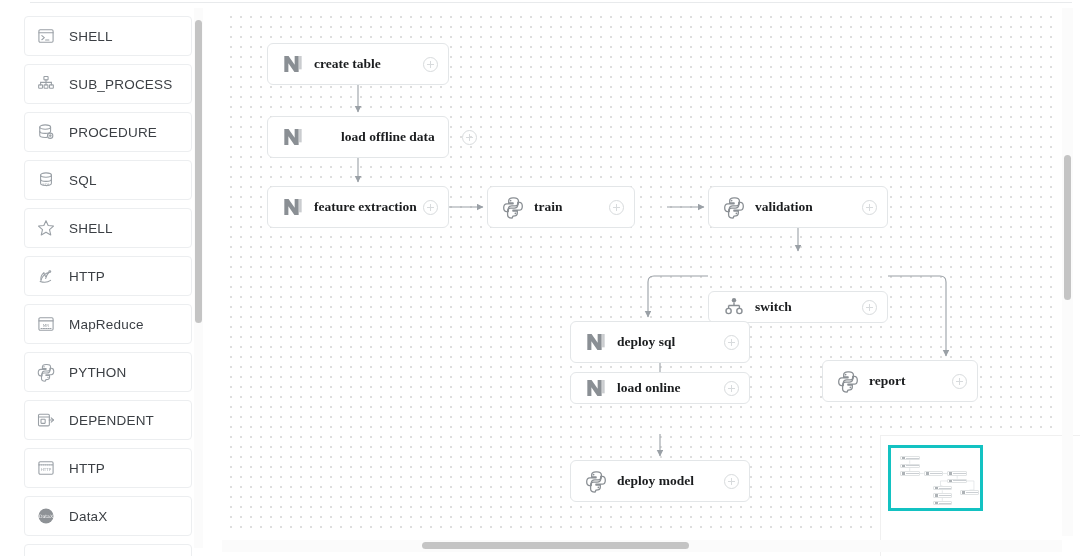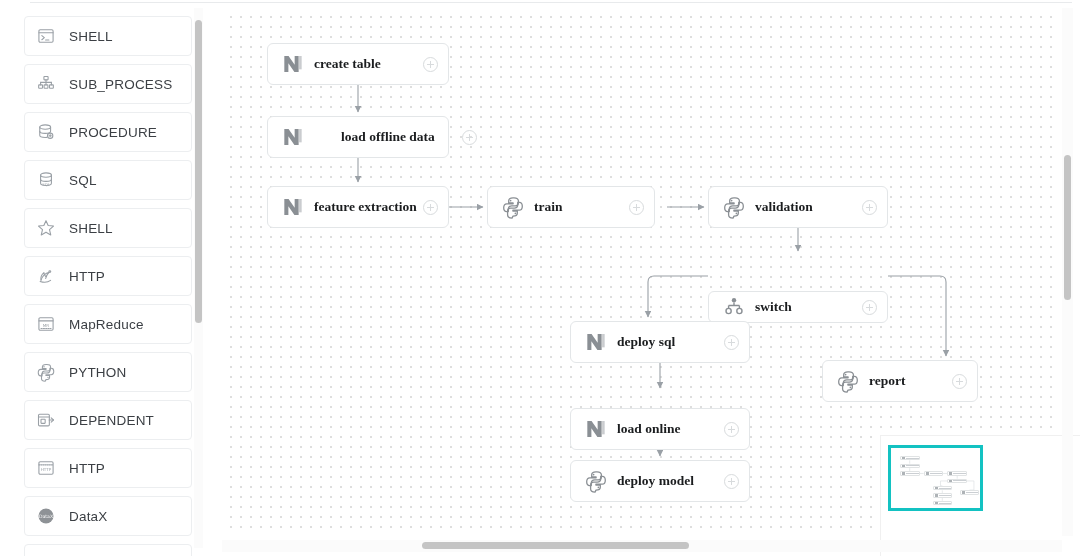--- a/index.html
+++ b/index.html
@@ -434,21 +434,21 @@
               <g fill="#8a8f94">
                 <path d="M3.5 4.2 h4.2 l7.4 10.1 V4.2 h4.1 v17.6 h-4.1 L7.7 11.5 v10.3 H3.5 Z" opacity=".0"></path>
                 <path d="M3.6 4.3h4.6l6.6 9.6V4.3h4.3v17.4h-4.6L8 12.2v9.5H3.6z"></path>
                 <path d="M19.6 4.3h2.8v14.5h-2.8z" opacity=".45"></path>
               </g>
             </svg>
           </span>
           <span class="node-label">feature extraction</span>
           <span class="node-plus"></span>
         </div>
-        <div class="node" style="left: 265px; top: 178px; width: 168px; height: 42px;">
+        <div class="node" style="left: 265px; top: 178px; width: 148px; height: 42px;">
           <span class="node-ico">
             <svg width="24" height="24" viewBox="0 0 24 24" fill="none" stroke="currentColor" stroke-width="1.3" stroke-linecap="round" stroke-linejoin="round">
               <path d="M12 2.9c-3.1 0-4.3 1-4.3 2.9v2.1h4.4v.9H5.8c-2 0-3.1 1.4-3.1 4s1 3.8 3 3.8h1.6v-2.4c0-2.1 1.5-3.4 3.5-3.4h3.6c1.8 0 3-1.2 3-3V5.8c0-1.8-1.4-2.9-4.4-2.9z"></path>
               <circle cx="9.6" cy="5.6" r=".85" fill="currentColor" stroke="none"></circle>
               <path d="M12 21.1c3.1 0 4.3-1 4.3-2.9v-2.1h-4.4v-.9h6.3c2 0 3.1-1.4 3.1-4s-1-3.8-3-3.8h-1.6v2.4c0 2.1-1.5 3.4-3.5 3.4H9.6c-1.8 0-3 1.2-3 3v3.9c0 1.8 1.4 3 4.4 3z"></path>
               <circle cx="14.4" cy="18.4" r=".85" fill="currentColor" stroke="none"></circle>
             </svg>
           </span>
           <span class="node-label">train</span>
           <span class="node-plus"></span>
@@ -495,21 +495,21 @@
             <svg width="24" height="24" viewBox="0 0 24 24" fill="none" stroke="currentColor" stroke-width="1.3" stroke-linecap="round" stroke-linejoin="round">
               <path d="M12 2.9c-3.1 0-4.3 1-4.3 2.9v2.1h4.4v.9H5.8c-2 0-3.1 1.4-3.1 4s1 3.8 3 3.8h1.6v-2.4c0-2.1 1.5-3.4 3.5-3.4h3.6c1.8 0 3-1.2 3-3V5.8c0-1.8-1.4-2.9-4.4-2.9z"></path>
               <circle cx="9.6" cy="5.6" r=".85" fill="currentColor" stroke="none"></circle>
               <path d="M12 21.1c3.1 0 4.3-1 4.3-2.9v-2.1h-4.4v-.9h6.3c2 0 3.1-1.4 3.1-4s-1-3.8-3-3.8h-1.6v2.4c0 2.1-1.5 3.4-3.5 3.4H9.6c-1.8 0-3 1.2-3 3v3.9c0 1.8 1.4 3 4.4 3z"></path>
               <circle cx="14.4" cy="18.4" r=".85" fill="currentColor" stroke="none"></circle>
             </svg>
           </span>
           <span class="node-label">report</span>
           <span class="node-plus"></span>
         </div>
-        <div class="node" style="left: 348px; top: 400px; width: 180px; height: 42px;">
+        <div class="node" style="left: 348px; top: 364px; width: 180px; height: 32px;">
           <span class="node-ico">
             <svg width="24" height="24" viewBox="0 0 26 26">
               <g fill="#8a8f94">
                 <path d="M3.5 4.2 h4.2 l7.4 10.1 V4.2 h4.1 v17.6 h-4.1 L7.7 11.5 v10.3 H3.5 Z" opacity=".0"></path>
                 <path d="M3.6 4.3h4.6l6.6 9.6V4.3h4.3v17.4h-4.6L8 12.2v9.5H3.6z"></path>
                 <path d="M19.6 4.3h2.8v14.5h-2.8z" opacity=".45"></path>
               </g>
             </svg>
           </span>
           <span class="node-label">load online</span>

